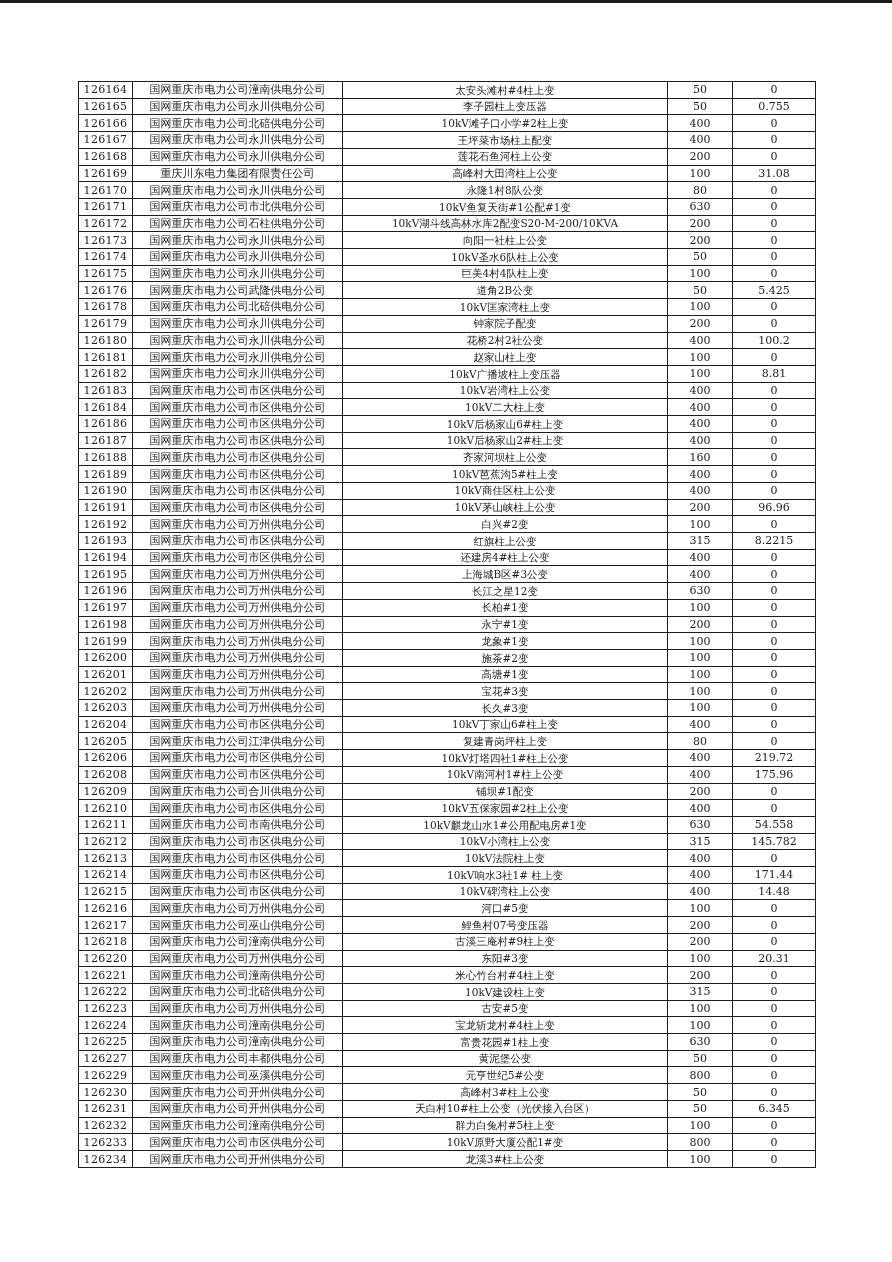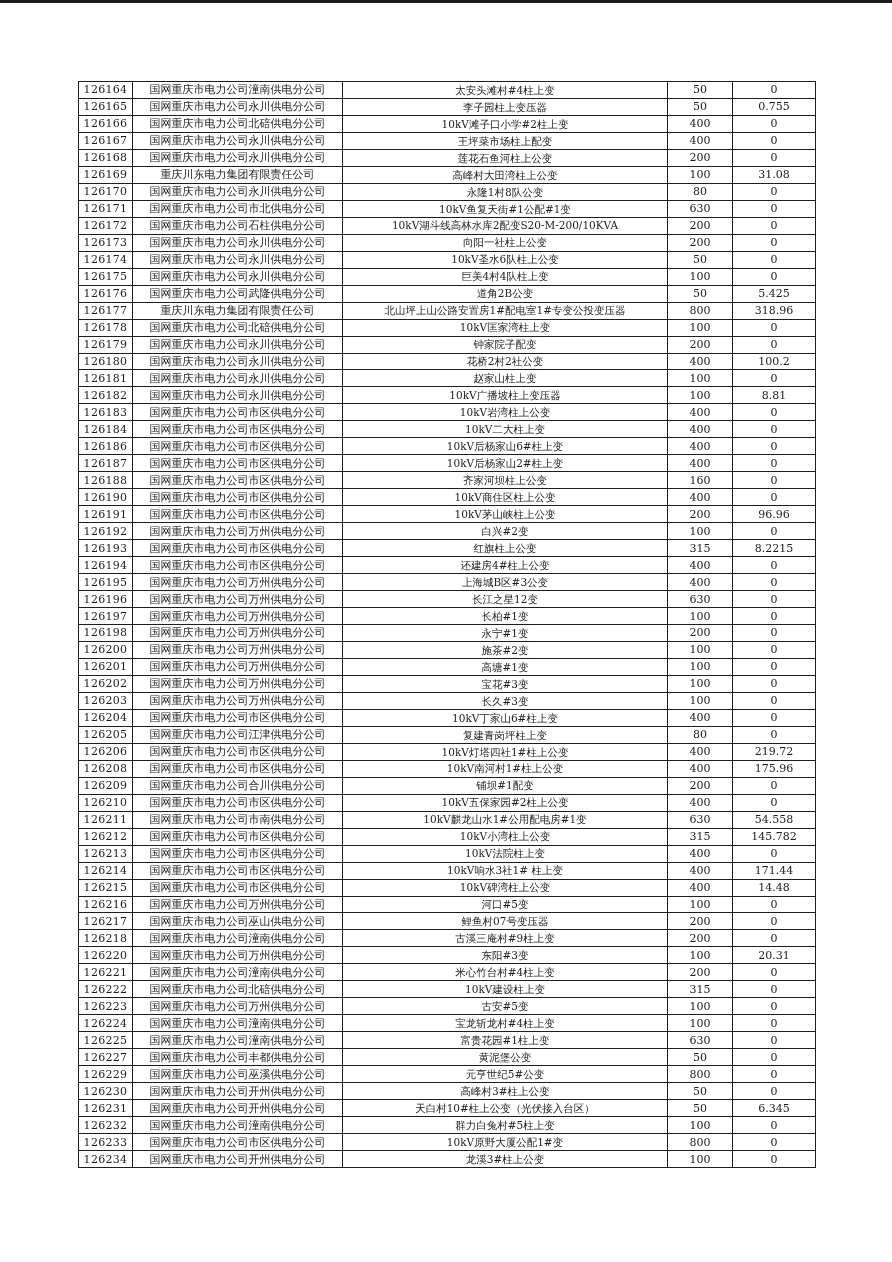--- a/index.html
+++ b/index.html
@@ -154,27 +154,20 @@
           <td class="c-value">0</td>
         </tr>
         <tr>
           <td class="c-id">126176</td>
           <td class="c-company">国网重庆市电力公司武隆供电分公司</td>
           <td class="c-station">道角2B公变</td>
           <td class="c-capacity">50</td>
           <td class="c-value">5.425</td>
         </tr>
         <tr>
-          <td class="c-id">126177</td>
-          <td class="c-company">重庆川东电力集团有限责任公司</td>
-          <td class="c-station">北山坪上山公路安置房1#配电室1#专变公投变压器</td>
-          <td class="c-capacity">800</td>
-          <td class="c-value">318.96</td>
-        </tr>
-        <tr>
           <td class="c-id">126178</td>
           <td class="c-company">国网重庆市电力公司北碚供电分公司</td>
           <td class="c-station">10kV匡家湾柱上变</td>
           <td class="c-capacity">100</td>
           <td class="c-value">0</td>
         </tr>
         <tr>
           <td class="c-id">126179</td>
           <td class="c-company">国网重庆市电力公司永川供电分公司</td>
           <td class="c-station">钟家院子配变</td>
@@ -231,20 +224,27 @@
           <td class="c-value">0</td>
         </tr>
         <tr>
           <td class="c-id">126188</td>
           <td class="c-company">国网重庆市电力公司市区供电分公司</td>
           <td class="c-station">齐家河坝柱上公变</td>
           <td class="c-capacity">160</td>
           <td class="c-value">0</td>
         </tr>
         <tr>
+          <td class="c-id">126189</td>
+          <td class="c-company">国网重庆市电力公司市区供电分公司</td>
+          <td class="c-station">10kV芭蕉沟5#柱上变</td>
+          <td class="c-capacity">400</td>
+          <td class="c-value">0</td>
+        </tr>
+        <tr>
           <td class="c-id">126190</td>
           <td class="c-company">国网重庆市电力公司市区供电分公司</td>
           <td class="c-station">10kV商住区柱上公变</td>
           <td class="c-capacity">400</td>
           <td class="c-value">0</td>
         </tr>
         <tr>
           <td class="c-id">126191</td>
           <td class="c-company">国网重庆市电力公司市区供电分公司</td>
           <td class="c-station">10kV茅山峡柱上公变</td>
@@ -291,20 +291,27 @@
           <td class="c-company">国网重庆市电力公司万州供电分公司</td>
           <td class="c-station">长柏#1变</td>
           <td class="c-capacity">100</td>
           <td class="c-value">0</td>
         </tr>
         <tr>
           <td class="c-id">126198</td>
           <td class="c-company">国网重庆市电力公司万州供电分公司</td>
           <td class="c-station">永宁#1变</td>
           <td class="c-capacity">200</td>
+          <td class="c-value">0</td>
+        </tr>
+        <tr>
+          <td class="c-id">126199</td>
+          <td class="c-company">国网重庆市电力公司万州供电分公司</td>
+          <td class="c-station">龙象#1变</td>
+          <td class="c-capacity">100</td>
           <td class="c-value">0</td>
         </tr>
         <tr>
           <td class="c-id">126200</td>
           <td class="c-company">国网重庆市电力公司万州供电分公司</td>
           <td class="c-station">施茶#2变</td>
           <td class="c-capacity">100</td>
           <td class="c-value">0</td>
         </tr>
         <tr>

